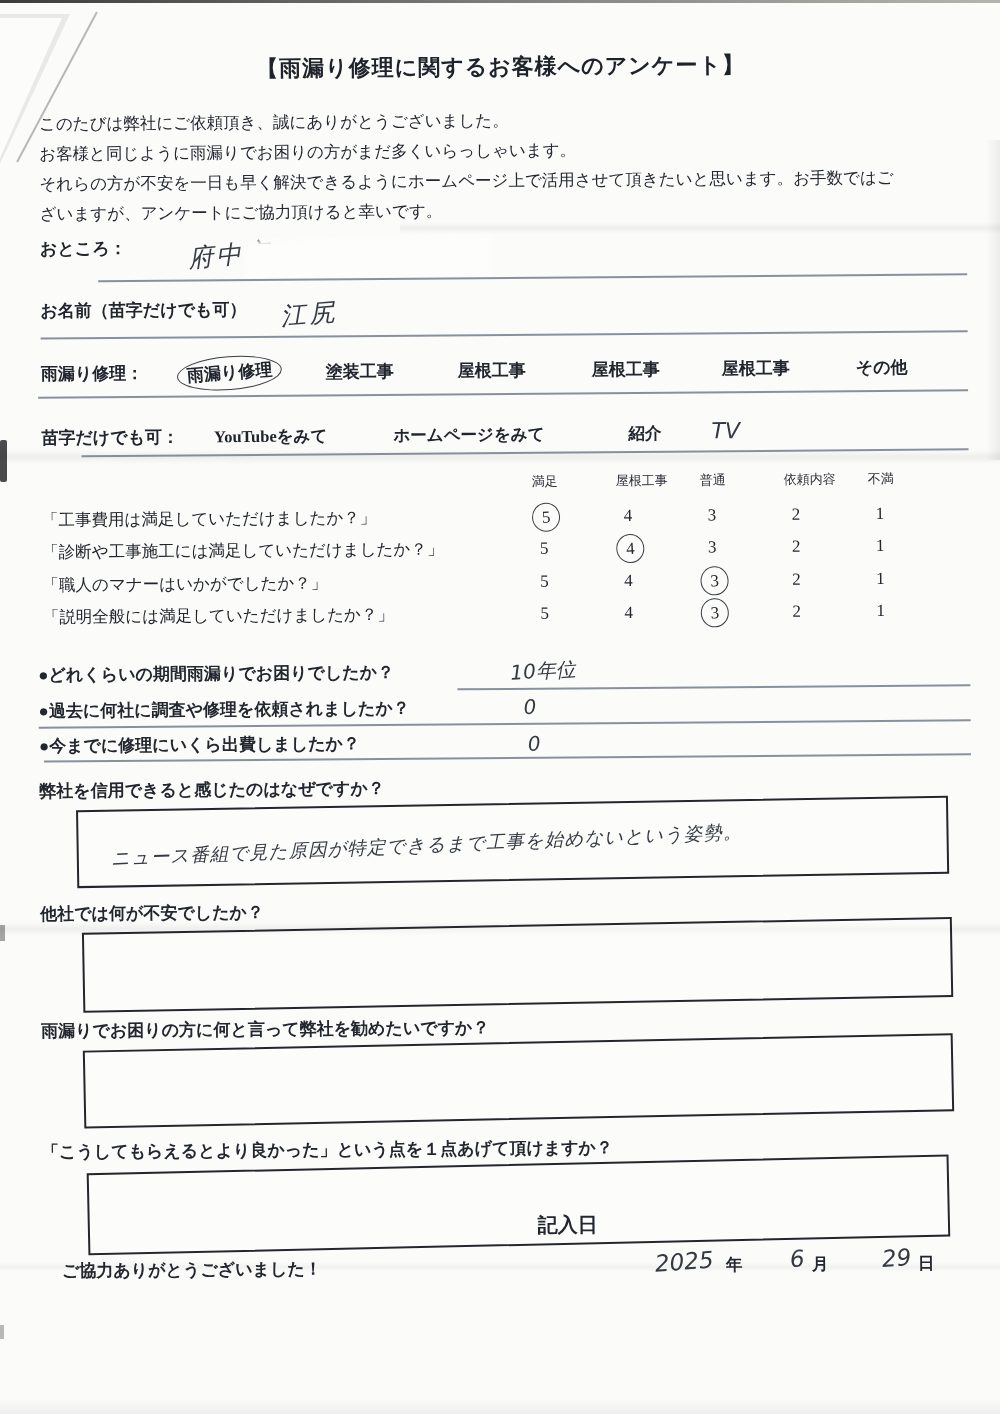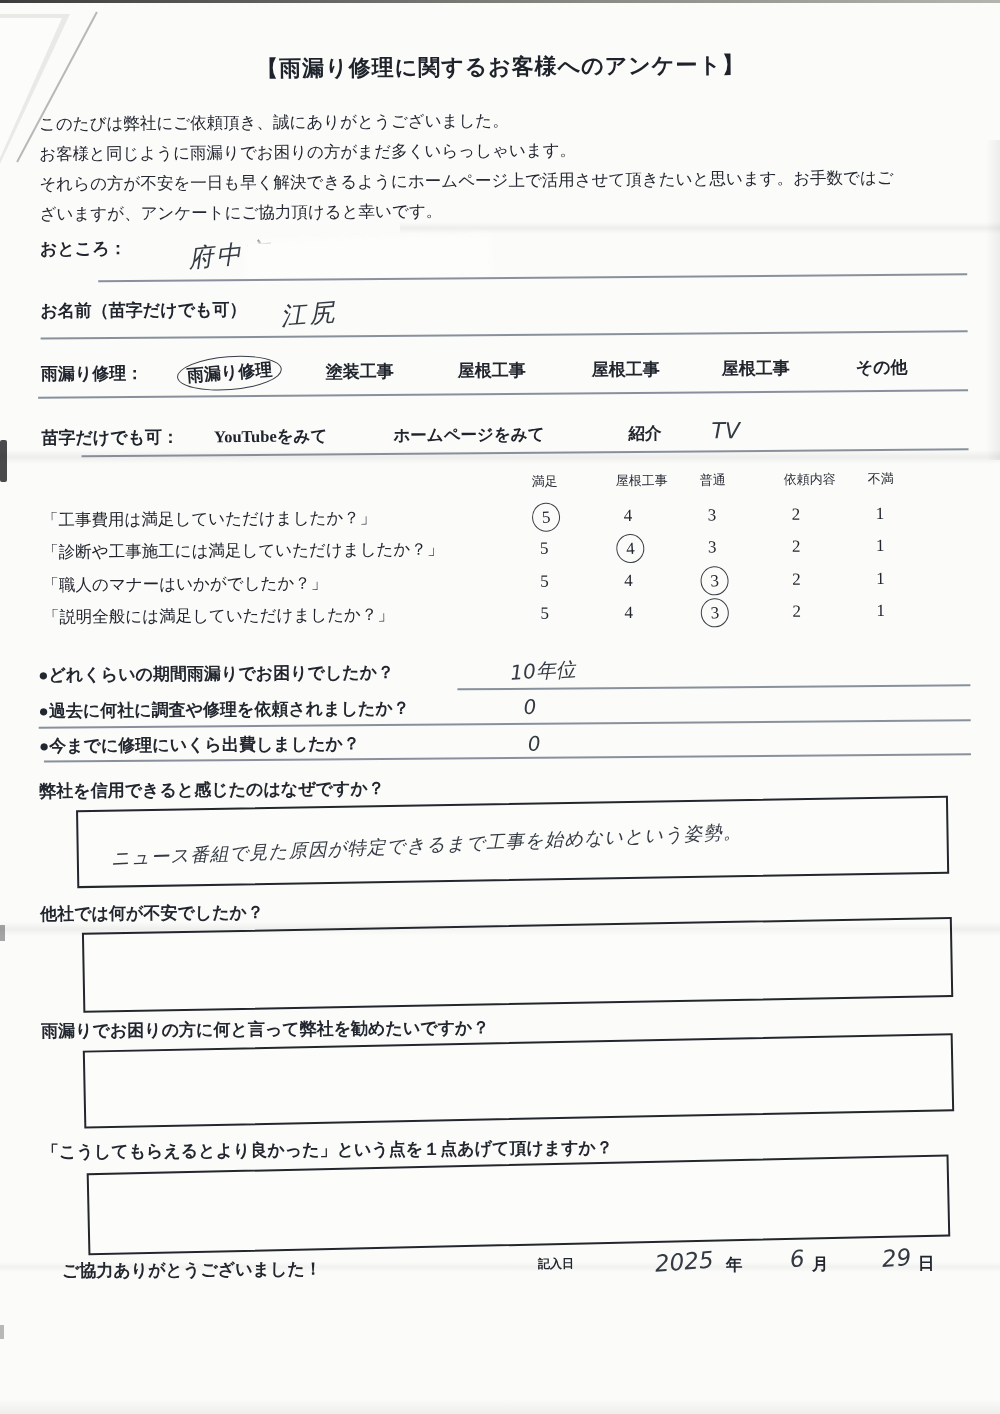--- a/index.html
+++ b/index.html
@@ -63,21 +63,21 @@
   .bullet-label{position:absolute;left:33px;font-size:17px;font-weight:600;white-space:nowrap;}
   .bullet-ans{position:absolute;font-size:20px;transform:rotate(-3deg);}
 
   
   .free-label{position:absolute;left:33px;font-size:17px;font-weight:600;white-space:nowrap;}
   .abox{position:absolute;border:2.2px solid #23262c;background:rgba(255,255,255,0.35);}
   .box-hand{position:absolute;font-size:18.5px;transform:rotate(-1.5deg);letter-spacing:1px;white-space:nowrap;}
 
   
   .thanks{position:absolute;top:1256px;left:52px;font-size:17px;font-weight:600;}
-  .date-label{position:absolute;top:1256px;left:528px;font-size:12px;font-weight:600;}
+  .date-label{position:absolute;top:1212px;left:528px;font-size:20px;font-weight:600;}
   .date-suffix{position:absolute;top:1256px;font-size:16.5px;font-weight:600;}
   .date-hand{position:absolute;font-size:23px;transform:rotate(-4deg);}
 </style>
 </head>
 <body>
 
 <div class="paper">
 
   <div class="scan-top-edge"></div>
   <div class="fold-corner"></div>

